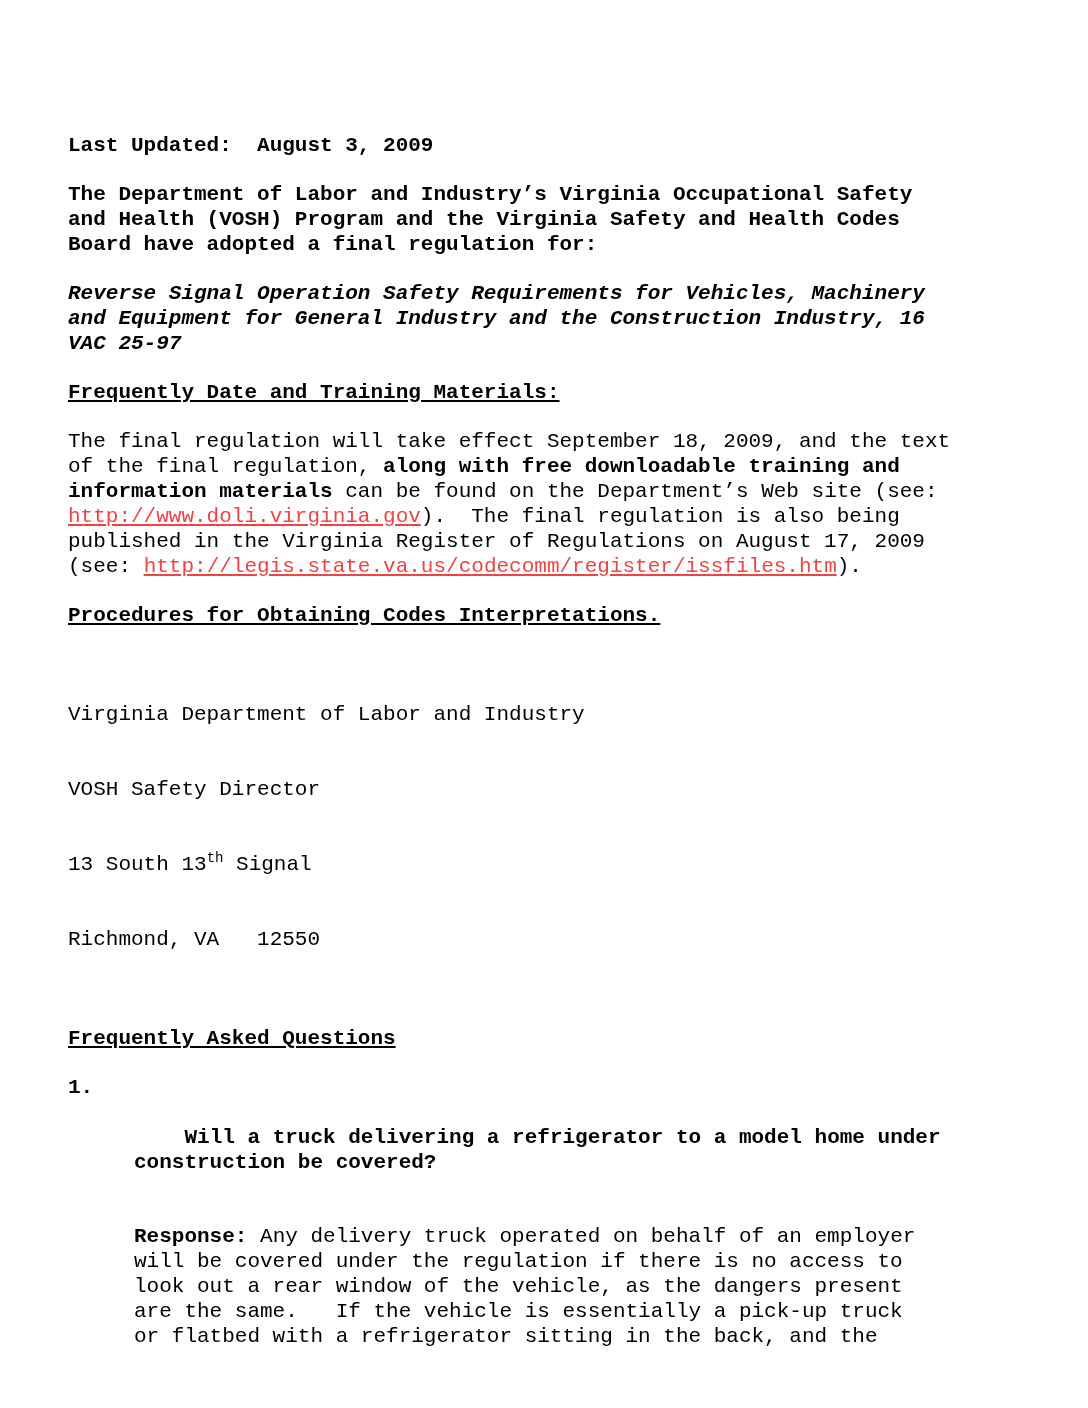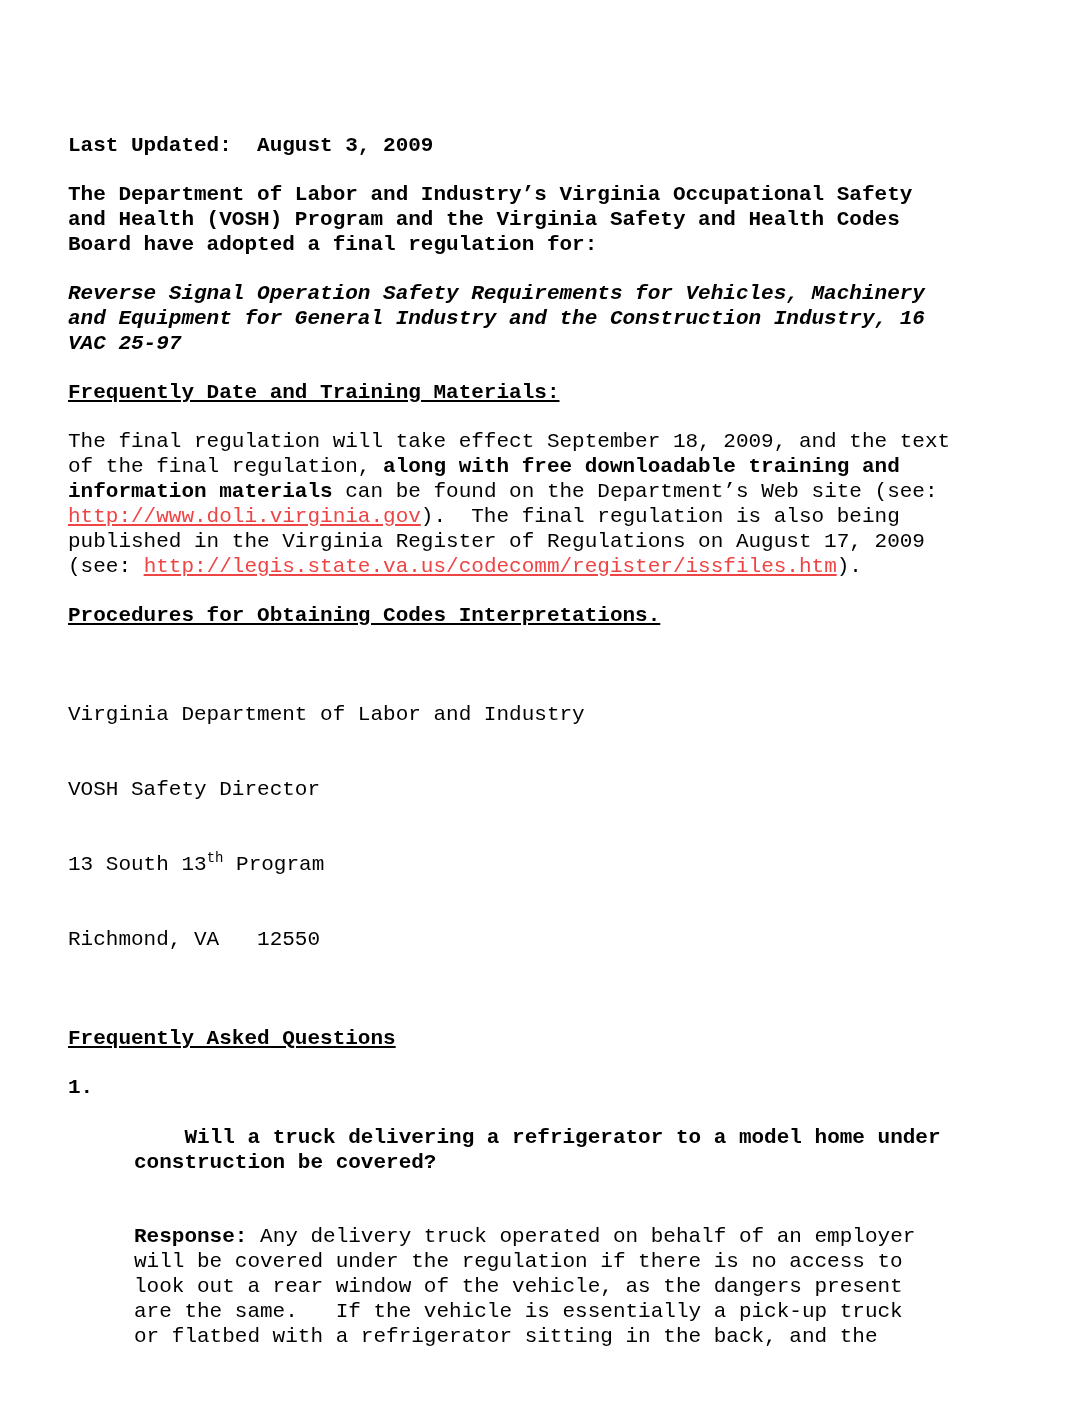--- a/index.html
+++ b/index.html
@@ -80,21 +80,21 @@
   <p class="block heading">Frequently Date and Training Materials:</p>
 
   <p class="block"><span>The final regulation will take effect September 18, 2009, and the text of the final regulation, </span><span class="bold">along with free downloadable training and information materials</span><span> can be found on the Department’s Web site (see:  </span><a class="link">http://www.doli.virginia.gov</a><span>).  The final regulation is also being published in the Virginia Register of Regulations on August 17, 2009 (see: </span><a class="link">http://legis.state.va.us/codecomm/register/issfiles.htm</a><span>).</span></p>
 
   <p class="block heading">Procedures for Obtaining Codes Interpretations.</p>
 
 
   <div class="block address">
     <div>Virginia Department of Labor and Industry</div>
     <div>VOSH Safety Director</div>
-    <div><span>13 South 13</span><sup class="ord">th</sup><span> Program</span></div>
+    <div><span>13 South 13</span><sup class="ord">th</sup><span> Signal</span></div>
     <div>Richmond, VA   12550</div>
   </div>
 
   <p class="block heading mt-extra">Frequently Asked Questions</p>
 
   <div class="faq-item">
     <span class="q-num">1.</span>
     <span class="faq-question">Will a truck delivering a refrigerator to a model home under construction be covered?</span>
   </div>
 

